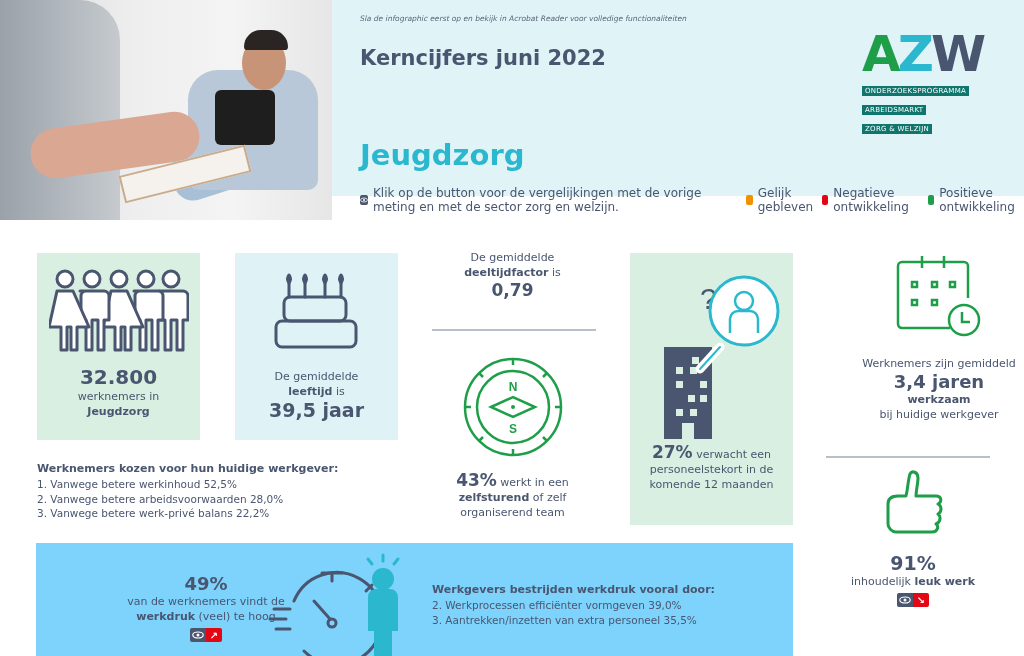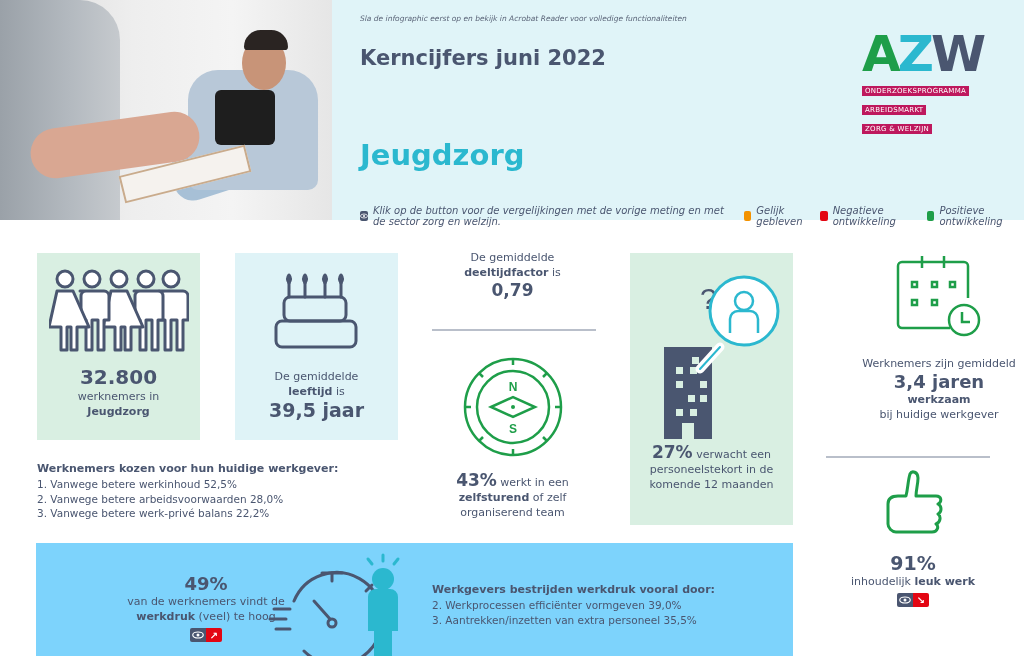--- a/index.html
+++ b/index.html
@@ -1,46 +1,46 @@
 <!DOCTYPE html>
 <html><head>
 <meta charset="utf-8">
 <style>
   * { box-sizing: border-box; margin: 0; padding: 0; }
   html, body { width: 1024px; height: 656px; overflow: hidden; background: #ffffff; }
   body { font-family: "DejaVu Sans", "Liberation Sans", sans-serif; color: #4a5670; position: relative; }
 
   
-  .header { position: absolute; left: 0; top: 0; width: 1024px; height: 220px; background: #e0f4f8; }
+  .header { position: absolute; left: 0; top: 0; width: 1024px; height: 196px; background: #e0f4f8; }
   .photo { position: absolute; left: 0; top: 0; width: 332px; height: 220px; overflow: hidden;
            background: linear-gradient(90deg, #d8d8d8 0%, #eeeeee 40%, #f4f4f4 70%, #e6e6e6 100%); }
   .photo .counselor { position: absolute; left: 0; top: 0; width: 120px; height: 220px;
            background: linear-gradient(90deg, #9aa1a8 0%, #b4bac0 60%, #c6cace 100%); border-radius: 0 40px 0 0; }
   .photo .arm { position: absolute; left: 30px; top: 120px; width: 170px; height: 50px; background: #d9a792; border-radius: 25px; transform: rotate(-8deg); }
   .photo .clipboard { position: absolute; left: 120px; top: 160px; width: 130px; height: 28px; background: #f5f2ee; border: 2px solid #c9ab8c; transform: rotate(-14deg); }
   .photo .teen-jacket { position: absolute; left: 188px; top: 70px; width: 130px; height: 120px; background: #b8c8d8; border-radius: 30px 30px 10px 10px; }
   .photo .teen-shirt { position: absolute; left: 215px; top: 90px; width: 60px; height: 55px; background: #1e1e1e; border-radius: 6px; }
   .photo .teen-head { position: absolute; left: 242px; top: 36px; width: 44px; height: 54px; background: #c89478; border-radius: 50%; }
   .photo .teen-hair { position: absolute; left: 244px; top: 30px; width: 44px; height: 20px; background: #2a2422; border-radius: 20px 20px 4px 4px; }
   .photo .teen-legs { position: absolute; left: 170px; top: 140px; width: 110px; height: 50px; background: #a7c0d6; border-radius: 20px; transform: rotate(-18deg); }
 
   .notice { position: absolute; left: 360px; top: 14px; font-size: 7.5px; font-style: italic; color: #5a6478; }
   .main-title { position: absolute; left: 360px; top: 46px; font-size: 21px; font-weight: bold; color: #4a5670; }
   .sector-title { position: absolute; left: 360px; top: 138px; font-size: 29px; font-weight: bold; color: #2bb8cf; }
 
-  .legend { position: absolute; left: 360px; top: 205px; display: flex; align-items: center; gap: 5px; font-size: 10px; font-style: italic; color: #4a5670; }
+  .legend { position: absolute; left: 360px; top: 186px; display: flex; align-items: center; gap: 5px; font-size: 12px; color: #4a5670; }
   .legend .eye-btn { width: 10px; height: 10px; background: #4a5670; border-radius: 2px; display: inline-flex; align-items: center; justify-content: center; }
   .legend .sw { width: 10px; height: 10px; border-radius: 2px; display: inline-block; }
 
   .logo { position: absolute; left: 862px; top: 30px; width: 130px; }
   .logo .letters { display: flex; align-items: flex-end; height: 48px; font-weight: bold; font-size: 50px; letter-spacing: -3px; line-height: 48px; }
   .logo .l-a { color: #1e9e49; }
   .logo .l-z { color: #2bb8cf; }
   .logo .l-w { color: #4a5670; }
-  .logo .tag { display: inline-block; background: #be185d; color: #ffffff; font-size: 7px; padding: 1px 3px; margin-top: 2px; letter-spacing: 0.3px; }
+  .logo .tag { display: inline-block; background: #0f766e; color: #ffffff; font-size: 7px; padding: 1px 3px; margin-top: 2px; letter-spacing: 0.3px; }
 
   
   .card { position: absolute; text-align: center; }
   .green-bg { background: #d9efe2; }
   .cyan-bg { background: #dff3f7; }
   .big { font-weight: bold; color: #4a5670; }
   .t { font-size: 11px; color: #4a5670; line-height: 15px; }
   b { font-weight: bold; }
 
   .divider { position: absolute; height: 2px; background: #b9bfca; }

